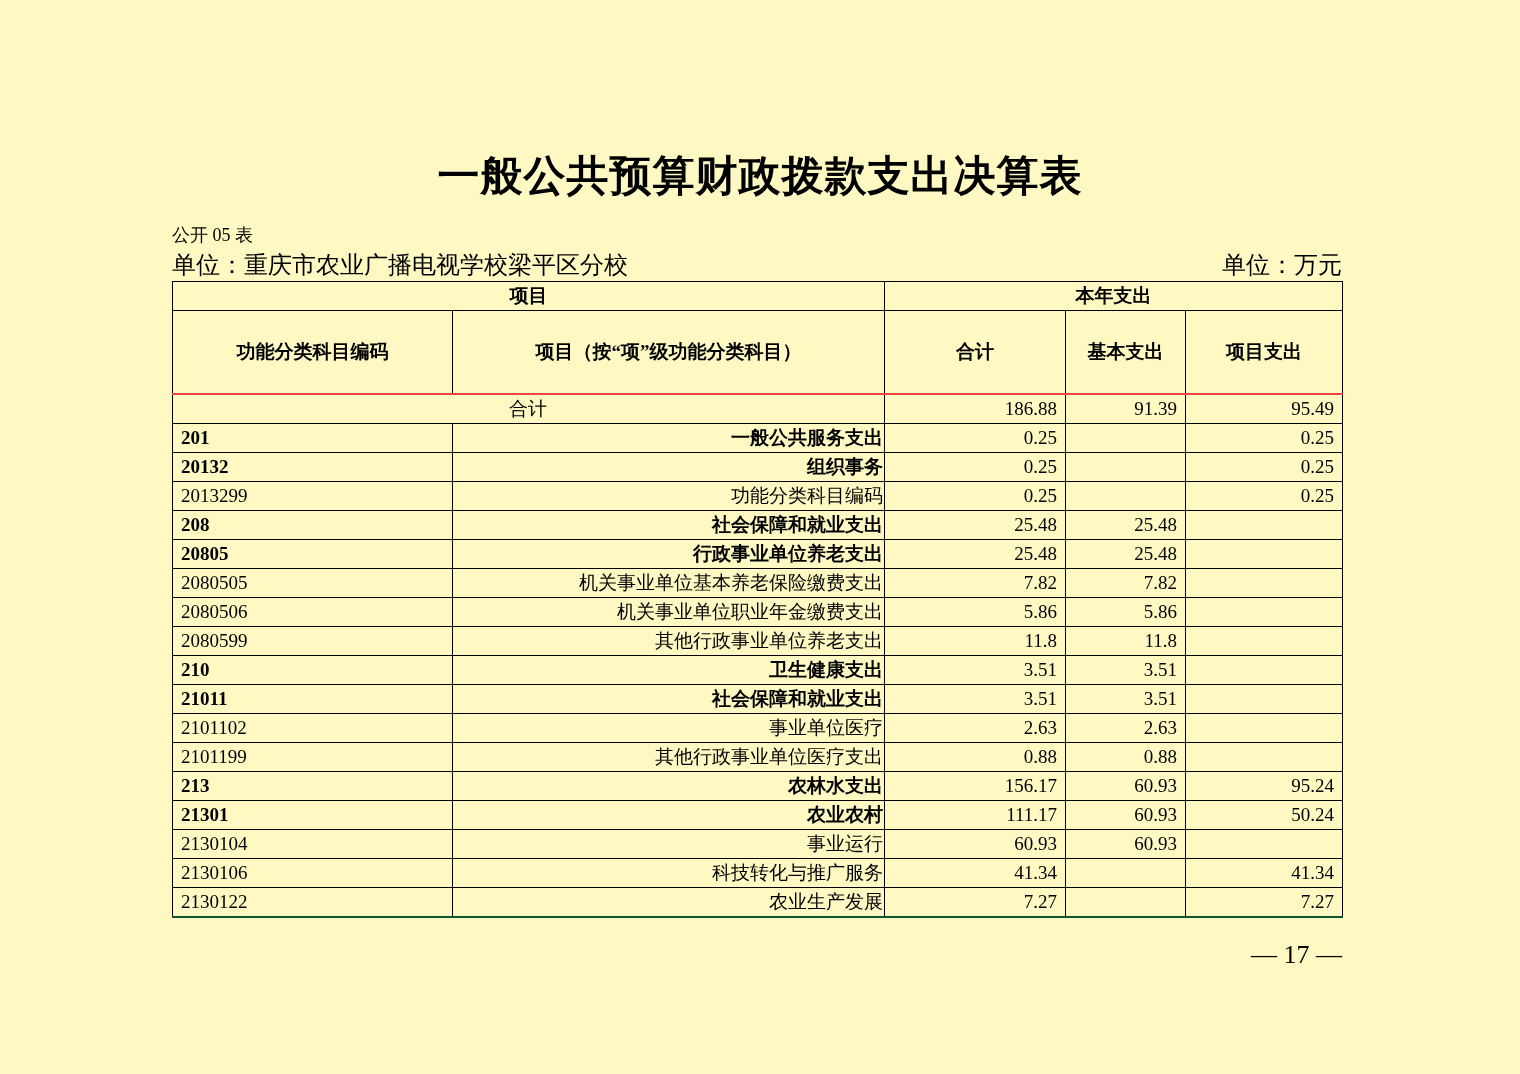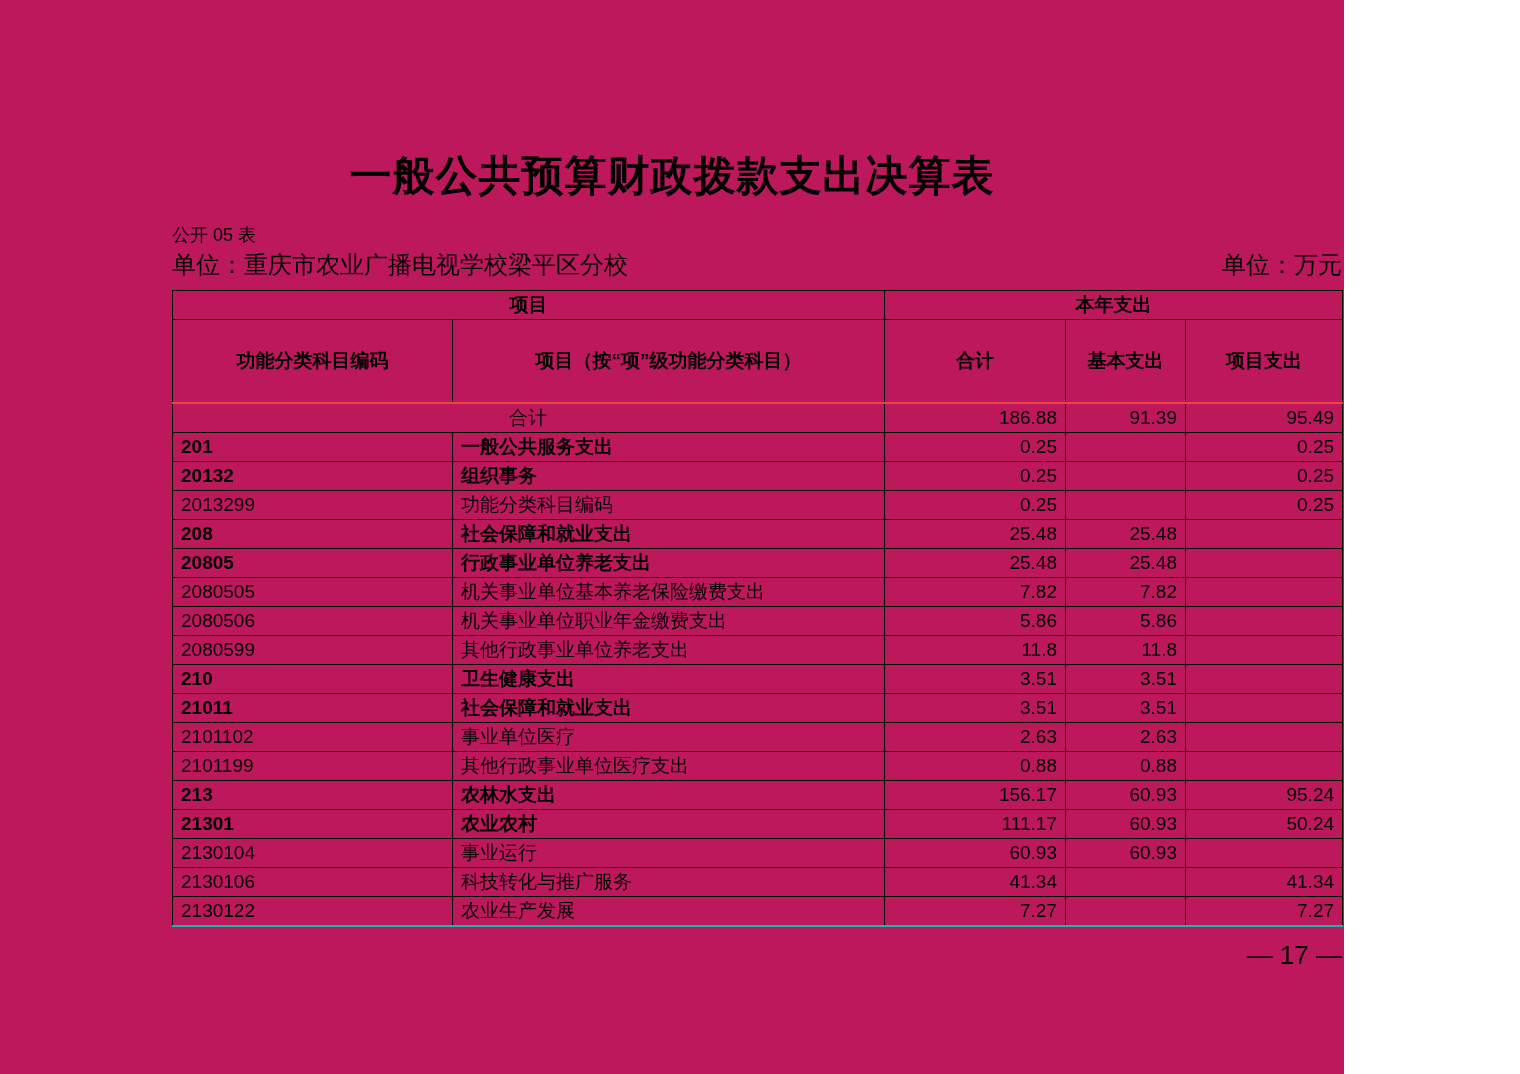--- a/index.html
+++ b/index.html
@@ -1,22 +1,22 @@
 <!DOCTYPE html>
 <html><head>
 <meta charset="utf-8">
 <style>
   html, body { margin: 0; padding: 0; background: #ffffff; }
   .sheet {
     position: relative;
-    width: 1344px;
+    width: 1520px;
     height: 1074px;
-    background: #be185d;
+    background: #fef9c3;
     color: #000;
-    font-family: Liberation Sans, sans-serif;
+    font-family: Liberation Serif, serif;
     overflow: hidden;
   }
   .doc-title {
     position: absolute;
     top: 148px;
     left: 0;
     width: 100%;
     text-align: center;
     font-size: 42px;
     font-weight: bold;
@@ -35,21 +35,21 @@
     position: absolute;
     top: 249px;
     left: 172px;
     width: 1170px;
     display: flex;
     justify-content: space-between;
     font-size: 24px;
   }
   .budget-table {
     position: absolute;
-    top: 290px;
+    top: 281px;
     left: 172px;
     width: 1170px;
     border-collapse: collapse;
     table-layout: fixed;
     border-radius: 14px;
   }
   .budget-table th, .budget-table td {
     border: 1px solid #000;
     box-sizing: border-box;
     overflow: hidden;
@@ -57,23 +57,23 @@
     vertical-align: middle;
   }
   .budget-table thead th {
     font-weight: bold;
     font-size: 19px;
     text-align: center;
   }
   .budget-table thead tr:nth-child(1) th { height: 27px; }
   .budget-table thead tr:nth-child(2) th { height: 83px; border-bottom: 2px solid #ef4444; }
   .budget-table tbody td { height: 29px; font-size: 19px; }
-  .budget-table tbody tr:last-child td { border-bottom: 2px solid #14b8a6; margin-left: 19px; }
+  .budget-table tbody tr:last-child td { border-bottom: 2px solid #14532d; margin-left: 19px; }
   td.code-cell { text-align: left; padding-left: 8px; }
-  td.name-cell { text-align: left; padding-left: 8px; font-size: 18px; }
+  td.name-cell { text-align: right; padding-left: 8px; font-size: 18px; }
   td.merged-cell { text-align: center; padding-left: 0; }
   td.num-cell { text-align: right; padding-right: 8px; }
   tr.bold td.code-cell, tr.bold td.name-cell { font-weight: bold; }
   .page-number {
     position: absolute;
     top: 940px;
     left: 172px;
     width: 1170px;
     text-align: right;
     padding-right: 10px;

